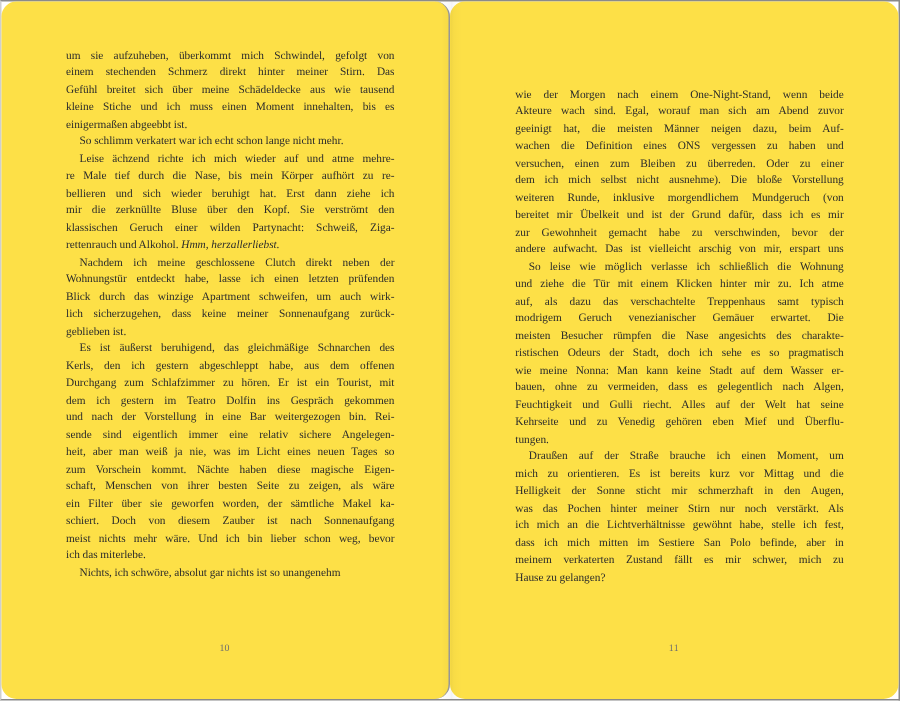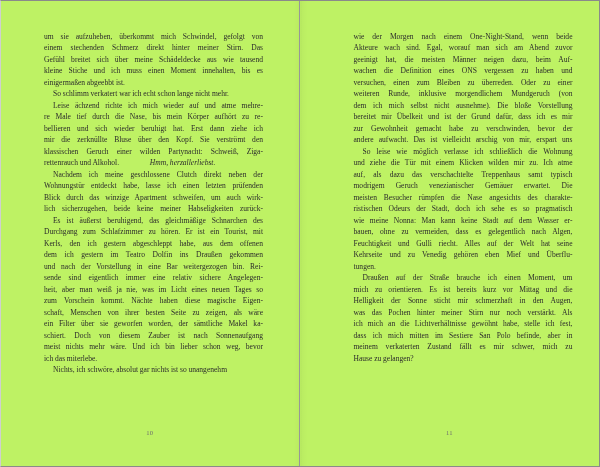--- a/index.html
+++ b/index.html
@@ -25,21 +25,22 @@
     border-left: 1px solid #cfcfcf;
     border-right: 1px solid #8a8a8a;
     display: flex;
   }
 
   .page {
     position: relative;
     width: 300px;
     height: 100%;
     box-sizing: border-box;
-    background: #bef264;
+    background: #fde047;
+    border-radius: 10px;
   }
 
   .page-left {
     border-right: 1px solid #9b9b9b;
     width: 299px;
   }
 
   .page-right {
     width: 300px;
   }
@@ -56,22 +57,23 @@
     hyphens: none;
     word-spacing: -0.1px;
   }
 
   .page-left .text-column {
     left: 43px;
     width: 219px;
   }
 
   .page-right .text-column {
-    left: 54px;
+    left: 44px;
     width: 219px;
+    margin-top: 26px;
   }
 
   .para {
     margin: 0;
     text-align: justify;
   }
 
   .line {
     display: block;
     text-align: justify;
@@ -82,21 +84,20 @@
   .line.last {
     text-align-last: left;
   }
 
   .line.indent-first {
     text-indent: 9px;
   }
 
   .line i {
     font-style: italic;
-    margin-left: 29px;
   }
 
   .folio {
     position: absolute;
     left: 0;
     right: 0;
     top: 428px;
     text-align: center;
     font-size: 6.6px;
     color: #6e6e6e;
@@ -140,27 +141,28 @@
           <span class="line">re Male tief durch die Nase, bis mein Körper aufhört zu re-</span>
           <span class="line">bellieren und sich wieder beruhigt hat. Erst dann ziehe ich</span>
           <span class="line">mir die zerknüllte Bluse über den Kopf. Sie verströmt den</span>
           <span class="line">klassischen Geruch einer wilden Partynacht: Schweiß, Ziga-</span>
           <span class="line last">rettenrauch und Alkohol. <i>Hmm, herzallerliebst.</i></span>
         </div>
         <div class="para">
           <span class="line indent-first">Nachdem ich meine geschlossene Clutch direkt neben der</span>
           <span class="line">Wohnungstür entdeckt habe, lasse ich einen letzten prüfenden</span>
           <span class="line">Blick durch das winzige Apartment schweifen, um auch wirk-</span>
-          <span class="line">lich sicherzugehen, beide keine meiner Habseligkeiten zurück-</span>
+          <span class="line">lich sicherzugehen, dass keine meiner Sonnenaufgang zurück-</span>
+          <span class="line last">geblieben ist.</span>
         </div>
         <div class="para">
           <span class="line indent-first">Es ist äußerst beruhigend, das gleichmäßige Schnarchen des</span>
+          <span class="line">Kerls, den ich gestern abgeschleppt habe, aus dem offenen</span>
           <span class="line">Durchgang zum Schlafzimmer zu hören. Er ist ein Tourist, mit</span>
-          <span class="line">Kerls, den ich gestern abgeschleppt habe, aus dem offenen</span>
-          <span class="line">dem ich gestern im Teatro Dolfin ins Draußen gekommen</span>
+          <span class="line">dem ich gestern im Teatro Dolfin ins Gespräch gekommen</span>
           <span class="line">und nach der Vorstellung in eine Bar weitergezogen bin. Rei-</span>
           <span class="line">sende sind eigentlich immer eine relativ sichere Angelegen-</span>
           <span class="line">heit, aber man weiß ja nie, was im Licht eines neuen Tages so</span>
           <span class="line">zum Vorschein kommt. Nächte haben diese magische Eigen-</span>
           <span class="line">schaft, Menschen von ihrer besten Seite zu zeigen, als wäre</span>
           <span class="line">ein Filter über sie geworfen worden, der sämtliche Makel ka-</span>
           <span class="line">schiert. Doch von diesem Zauber ist nach Sonnenaufgang</span>
           <span class="line">meist nichts mehr wäre. Und ich bin lieber schon weg, bevor</span>
           <span class="line last">ich das miterlebe.</span>
         </div>
@@ -172,29 +174,29 @@
   </div>
 
   <div class="page page-right">
     <div class="text-column">
         <div class="para">
           <span class="line">wie der Morgen nach einem One-Night-Stand, wenn beide</span>
           <span class="line">Akteure wach sind. Egal, worauf man sich am Abend zuvor</span>
           <span class="line">geeinigt hat, die meisten Männer neigen dazu, beim Auf-</span>
           <span class="line">wachen die Definition eines ONS vergessen zu haben und</span>
           <span class="line">versuchen, einen zum Bleiben zu überreden. Oder zu einer</span>
+          <span class="line">dem ich mich selbst nicht ausnehme). Die bloße Vorstellung</span>
           <span class="line">weiteren Runde, inklusive morgendlichem Mundgeruch (von</span>
-          <span class="line">dem ich mich selbst nicht ausnehme). Die bloße Vorstellung</span>
           <span class="line">bereitet mir Übelkeit und ist der Grund dafür, dass ich es mir</span>
           <span class="line">zur Gewohnheit gemacht habe zu verschwinden, bevor der</span>
           <span class="line">andere aufwacht. Das ist vielleicht arschig von mir, erspart uns</span>
         </div>
         <div class="para">
           <span class="line indent-first">So leise wie möglich verlasse ich schließlich die Wohnung</span>
-          <span class="line">und ziehe die Tür mit einem Klicken wilden mir zu. Ich atme</span>
+          <span class="line">und ziehe die Tür mit einem Klicken hinter mir zu. Ich atme</span>
           <span class="line">auf, als dazu das verschachtelte Treppenhaus samt typisch</span>
           <span class="line">modrigem Geruch venezianischer Gemäuer erwartet. Die</span>
           <span class="line">meisten Besucher rümpfen die Nase angesichts des charakte-</span>
           <span class="line">ristischen Odeurs der Stadt, doch ich sehe es so pragmatisch</span>
           <span class="line">wie meine Nonna: Man kann keine Stadt auf dem Wasser er-</span>
           <span class="line">bauen, ohne zu vermeiden, dass es gelegentlich nach Algen,</span>
           <span class="line">Feuchtigkeit und Gulli riecht. Alles auf der Welt hat seine</span>
           <span class="line">Kehrseite und zu Venedig gehören eben Mief und Überflu-</span>
           <span class="line last">tungen.</span>
         </div>

